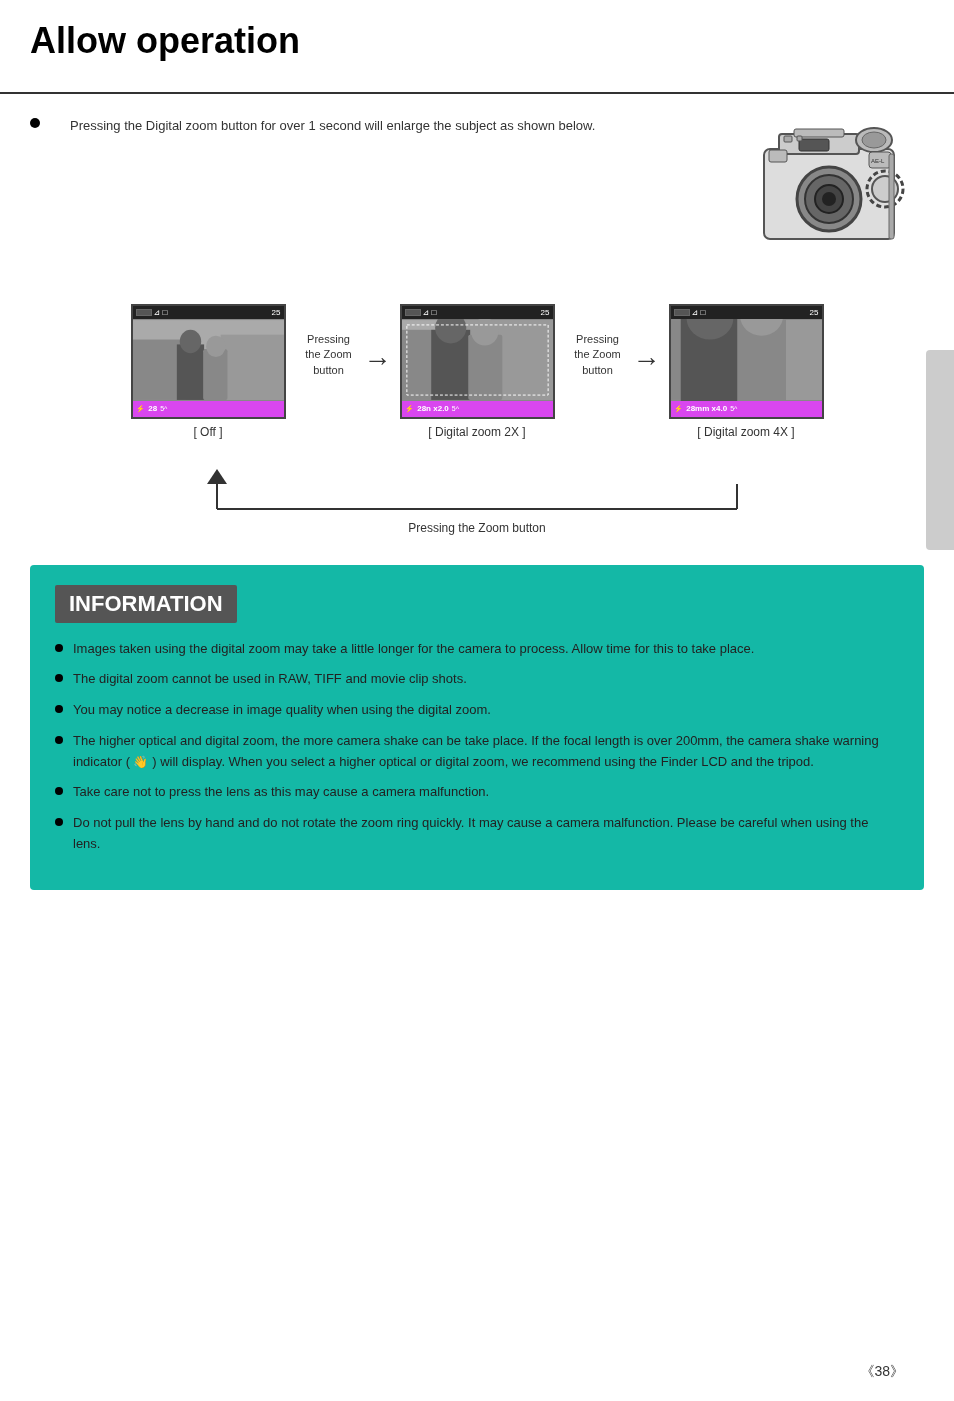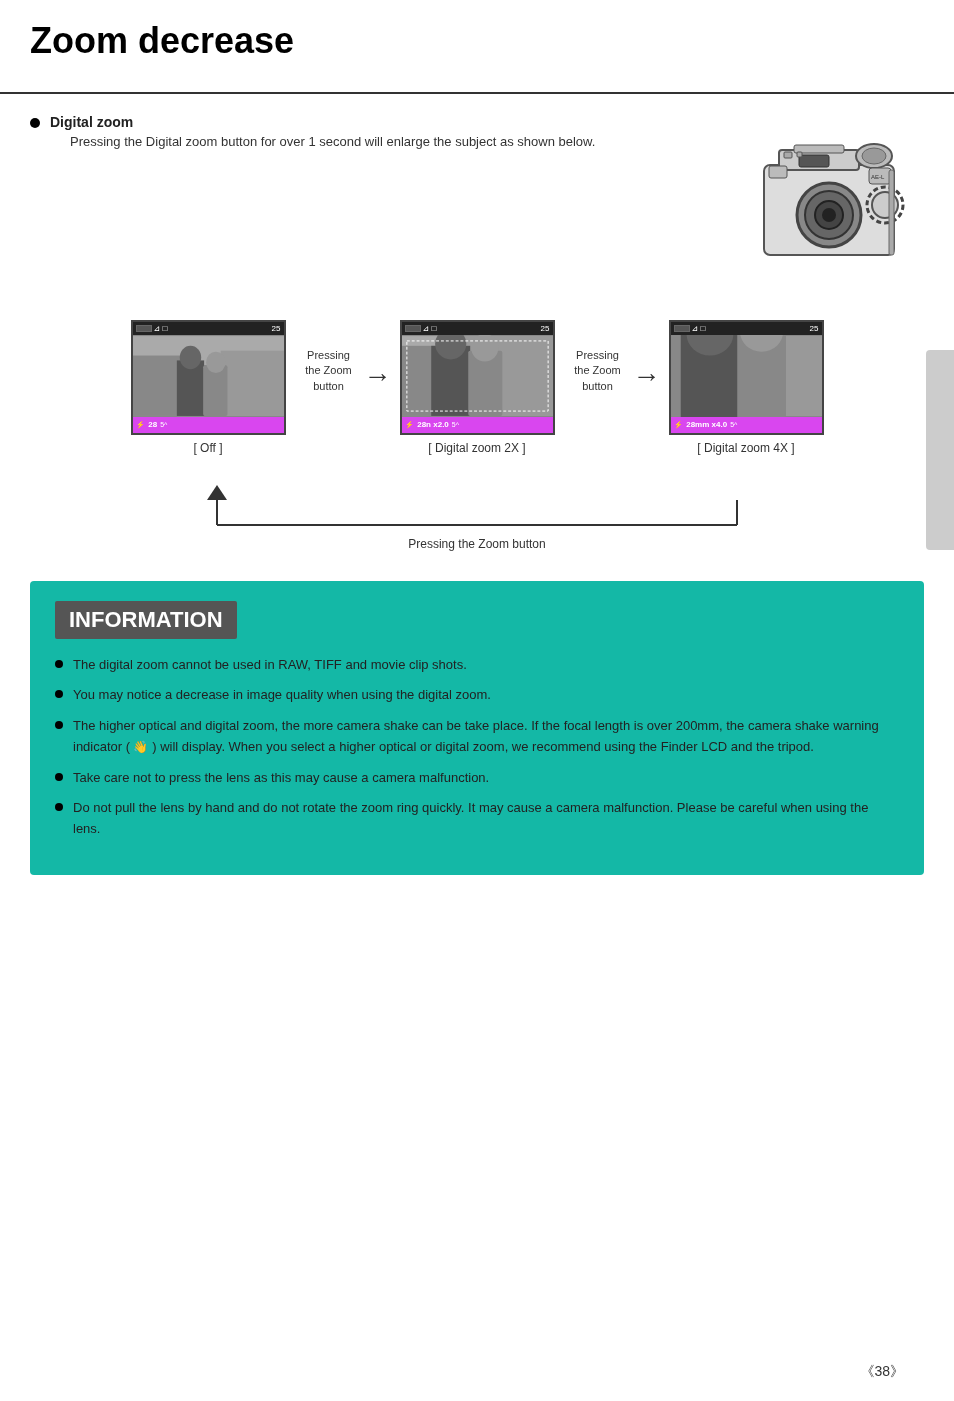--- a/index.html
+++ b/index.html
@@ -263,29 +263,28 @@
     }
   </style>
 </head>
 <body>
 
 <div class="page-container">
 
   <div class="side-tab"></div>
 
   <div class="header-section">
-    <div class="page-title">Zoom decrease</div>
+    <div class="page-title">Allow operation</div>
   </div>
 
   <div class="content-area">
 
     <div class="bullet-point">
       <div class="bullet-dot"></div>
       <div>
-        <div class="bullet-label">Digital zoom</div>
         <div class="bullet-text">Pressing the Digital zoom button for over 1 second will enlarge the subject as shown below.</div>
       </div>
     </div>
 
     <div class="camera-svg-container">
       <svg width="170" height="140" viewBox="0 0 170 140" xmlns="http://www.w3.org/2000/svg">
 
         <rect x="20" y="35" width="130" height="90" rx="6" ry="6" fill="#ddd" stroke="#555" stroke-width="2"></rect>
 
         <rect x="35" y="20" width="80" height="20" rx="3" ry="3" fill="#ccc" stroke="#555" stroke-width="2"></rect>
@@ -441,20 +440,24 @@
         <line x1="570" y1="20" x2="570" y2="45" stroke="#333" stroke-width="2"></line>
       </svg>
       <div class="pressing-zoom-bottom">Pressing the Zoom button</div>
     </div>
   </div>
 
   <div class="information-section">
     <div class="information-header">INFORMATION</div>
 
     
+    <div class="info-bullet">
+      <div class="info-bullet-dot"></div>
+      <div class="info-bullet-text">Images taken using the digital zoom may take a little longer for the camera to process. Allow time for this to take place.</div>
+    </div>
 
     
     <div class="info-bullet">
       <div class="info-bullet-dot"></div>
       <div class="info-bullet-text">The digital zoom cannot be used in RAW, TIFF and movie clip shots.</div>
     </div>
 
     
     <div class="info-bullet">
       <div class="info-bullet-dot"></div>

